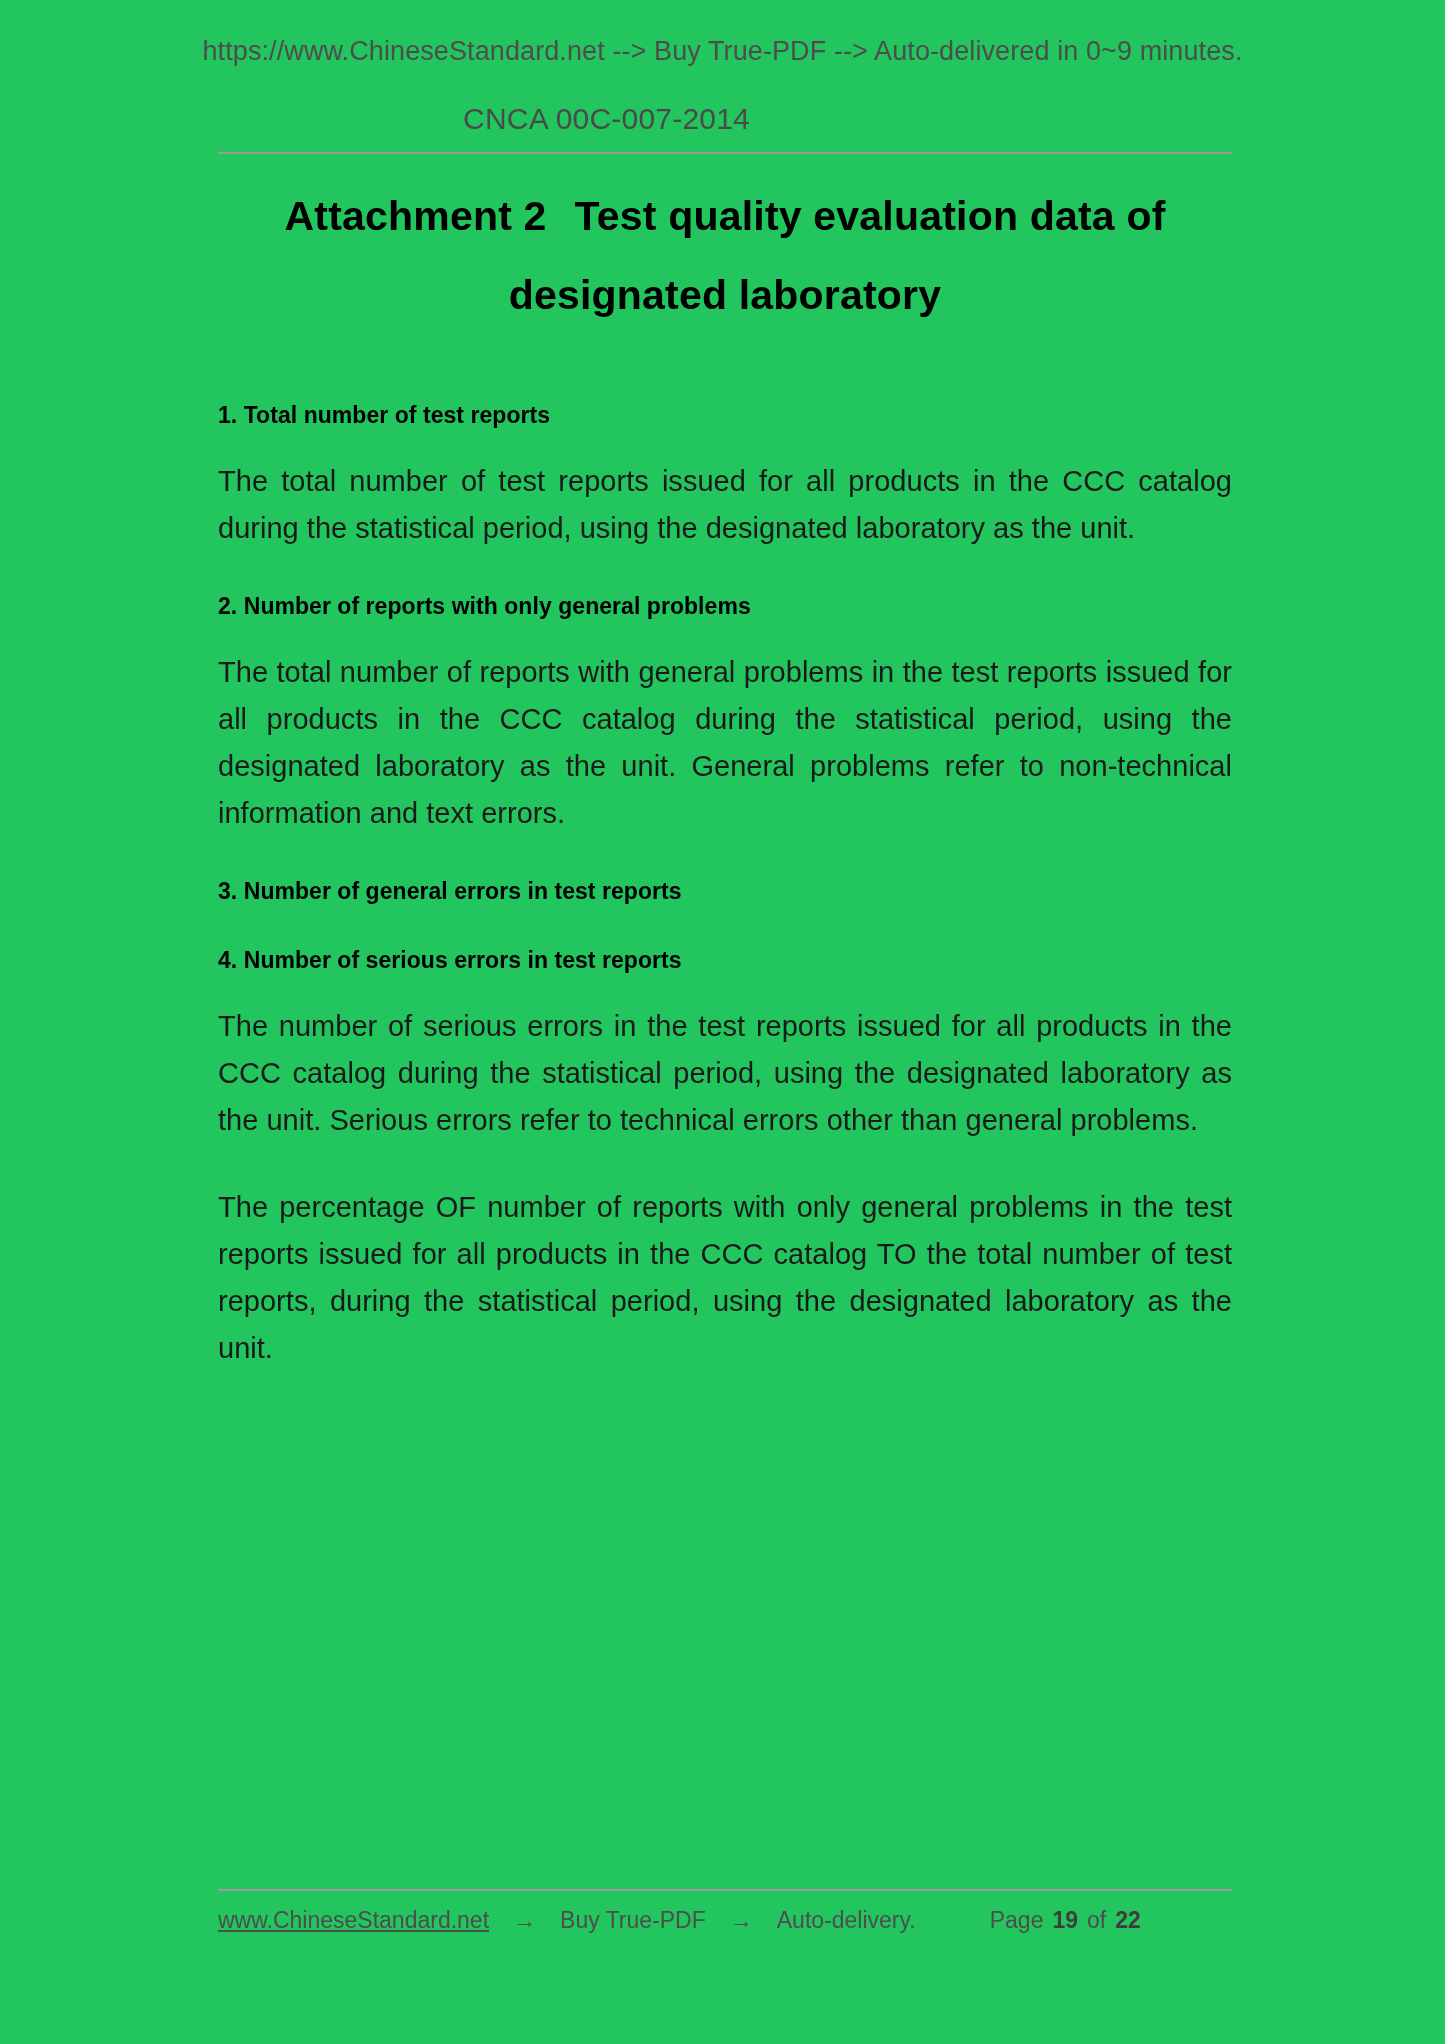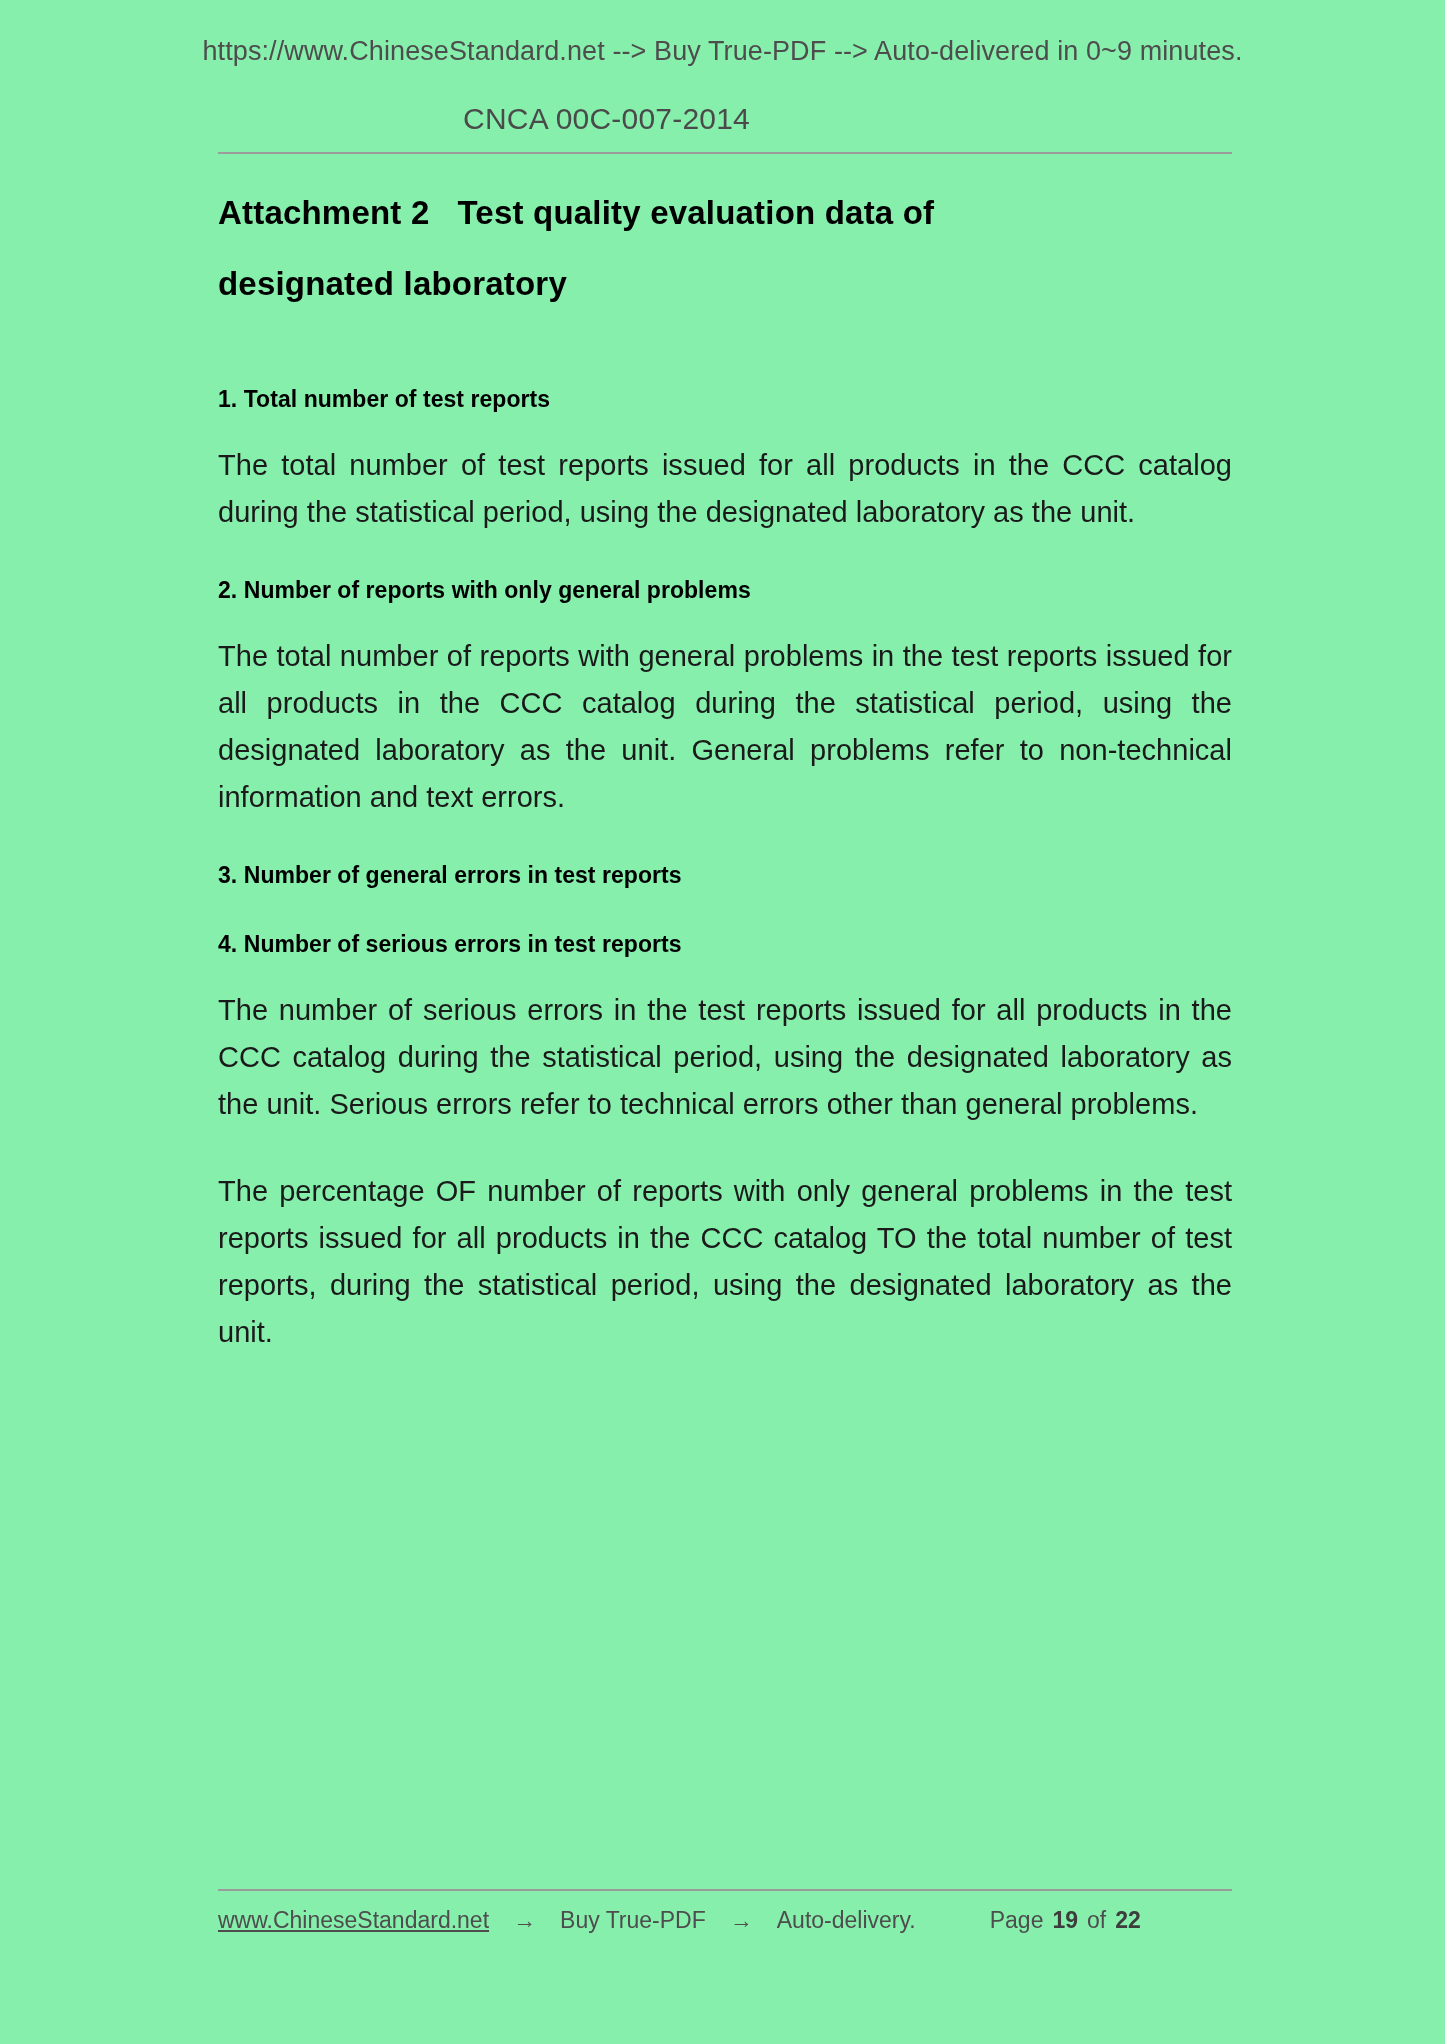--- a/index.html
+++ b/index.html
@@ -8,21 +8,21 @@
     background: #ffffff;
   }
   body {
     font-family: "Liberation Sans", sans-serif;
     -webkit-font-smoothing: antialiased;
   }
   .page {
     position: relative;
     width: 1445px;
     height: 2044px;
-    background: #86efac;
+    background: #22c55e;
     margin: 0 auto;
     overflow: hidden;
     box-sizing: border-box;
   }
 
   
   .wm-header {
     position: absolute;
     left: 0;
     top: 36px;
@@ -58,24 +58,24 @@
 
   
   .content {
     position: absolute;
     left: 218px;
     top: 196px;
     width: 1014px;
   }
 
   .doc-title {
-    font-size: 33px;
+    font-size: 41px;
     font-weight: bold;
     color: #000000;
-    text-align: left;
+    text-align: center;
     line-height: 1.0;
     margin: 0;
   }
   .doc-title .line1 {
     display: block;
     letter-spacing: 0.2px;
   }
   .doc-title .gap {
     display: inline-block;
     width: 28px;

